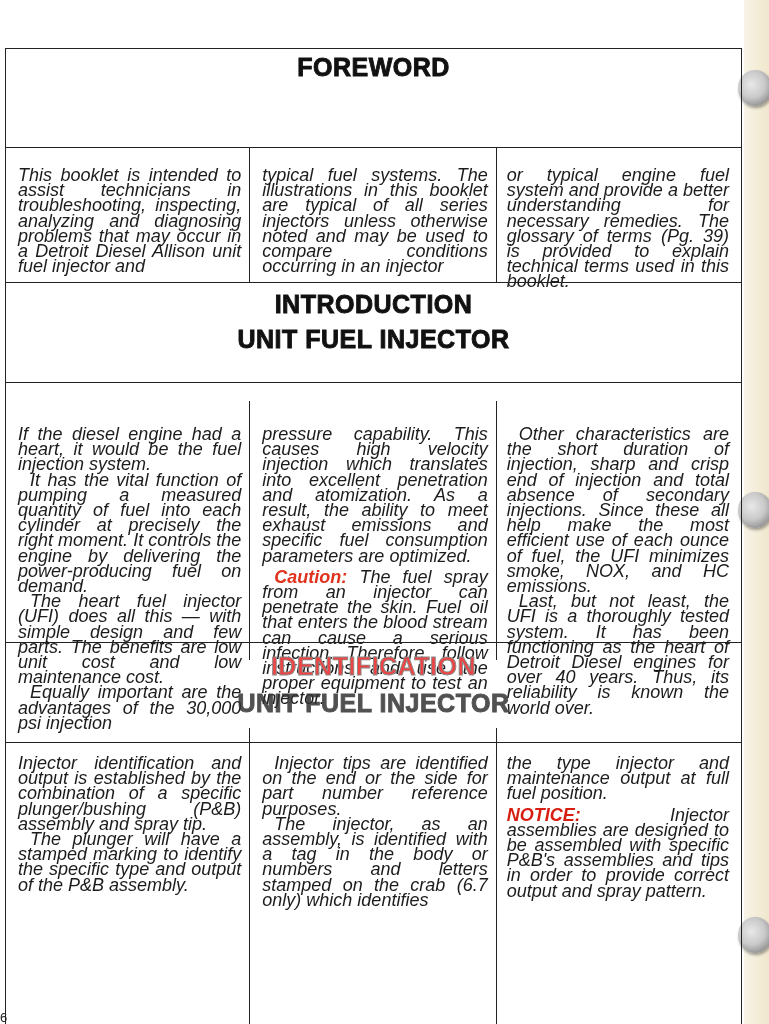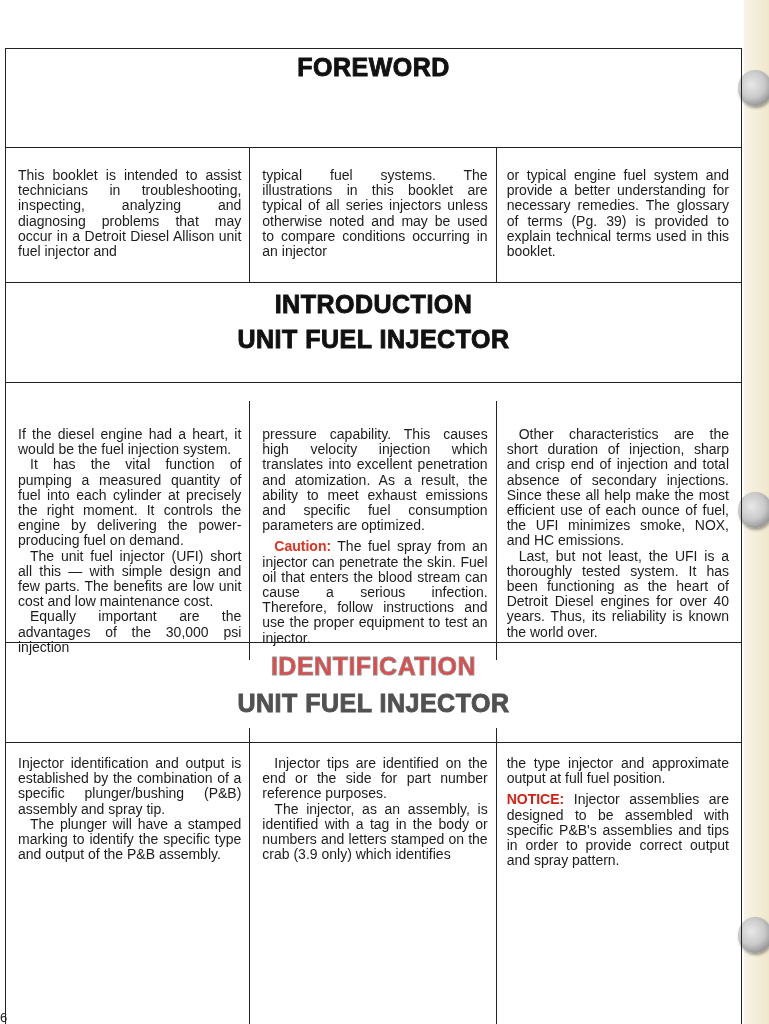--- a/index.html
+++ b/index.html
@@ -80,24 +80,25 @@
       width: 100%;
       display: flex;
       box-sizing: border-box;
     }
     .text-row.r1 { top: 99px; height: 134px; }
     .text-row.r2 { top: 352px; height: 259px; }
     .text-row.r3 { top: 679px; height: 310px; }
     .col {
       box-sizing: border-box;
       padding: 20px 8px 0 12px;
-      font-size: 14px;
+      font-size: 18px;
       line-height: 15.2px;
       text-align: justify;
       color: #1c1c1c;
+      font-style: italic;
     }
     .col.c1 { width: 245px; border-right: 1.5px solid #222; }
     .col.c2 { width: 247px; border-right: 1.5px solid #222; padding-left: 12px; }
     .col.c3 { width: 245px; padding-left: 10px; padding-right: 12px; }
     .r2 .col { padding-top: 26px; }
     .r3 .col { padding-top: 28px; }
     .col p {
       margin: 0;
     }
     .col p.indent {
@@ -150,21 +151,21 @@
 
   <div class="header-row h2">
     <div class="title">INTRODUCTION</div>
     <div class="title">UNIT FUEL INJECTOR</div>
   </div>
 
   <div class="text-row r2">
     <div class="col c1">
       <p>If the diesel engine had a heart, it would be the fuel injection system.</p>
       <p class="indent">It has the vital function of pumping a measured quantity of fuel into each cylinder at precisely the right moment. It controls the engine by delivering the power-producing fuel on demand.</p>
-      <p class="indent">The unit fuel injector (UFI) short all this — with simple design and few parts. The benefits are low unit cost and low maintenance cost.</p>
+      <p class="indent">The heart fuel injector (UFI) does all this — with simple design and few parts. The benefits are low unit cost and low maintenance cost.</p>
       <p class="indent">Equally important are the advantages of the 30,000 psi injection</p>
     </div>
     <div class="col c2">
       <p>pressure capability. This causes high velocity injection which translates into excellent penetration and atomization. As a result, the ability to meet exhaust emissions and specific fuel consumption parameters are optimized.</p>
       <p class="gap indent"><span class="warn-label">Caution:</span><span> The fuel spray from an injector can penetrate the skin. Fuel oil that enters the blood stream can cause a serious infection. Therefore, follow instructions and use the proper equipment to test an injector.</span></p>
     </div>
     <div class="col c3">
       <p class="indent">Other characteristics are the short duration of injection, sharp and crisp end of injection and total absence of secondary injections. Since these all help make the most efficient use of each ounce of fuel, the UFI minimizes smoke, NOX, and HC emissions.</p>
       <p class="indent">Last, but not least, the UFI is a thoroughly tested system. It has been functioning as the heart of Detroit Diesel engines for over 40 years. Thus, its reliability is known the world over.</p>
     </div>
@@ -175,23 +176,23 @@
     <div class="title mixed">UNIT FUEL INJECTOR</div>
   </div>
 
   <div class="text-row r3">
     <div class="col c1">
       <p>Injector identification and output is established by the combination of a specific plunger/bushing (P&amp;B) assembly and spray tip.</p>
       <p class="indent">The plunger will have a stamped marking to identify the specific type and output of the P&amp;B assembly.</p>
     </div>
     <div class="col c2">
       <p class="indent">Injector tips are identified on the end or the side for part number reference purposes.</p>
-      <p class="indent">The injector, as an assembly, is identified with a tag in the body or numbers and letters stamped on the crab (3.9 only) which identifies</p>
+      <p class="indent">The injector, as an assembly, is identified with a tag in the body or numbers and letters stamped on the crab (6.7 only) which identifies</p>
     </div>
     <div class="col c3">
-      <p>the type injector and approximate output at full fuel position.</p>
+      <p>the type injector and maintenance output at full fuel position.</p>
       <p class="gap"><span class="notice-label">NOTICE:</span><span> Injector assemblies are designed to be assembled with specific P&amp;B's assemblies and tips in order to provide correct output and spray pattern.</span></p>
     </div>
   </div>
 
 </div>
 
 <div class="page-number">6</div>
 
 </body></html>

